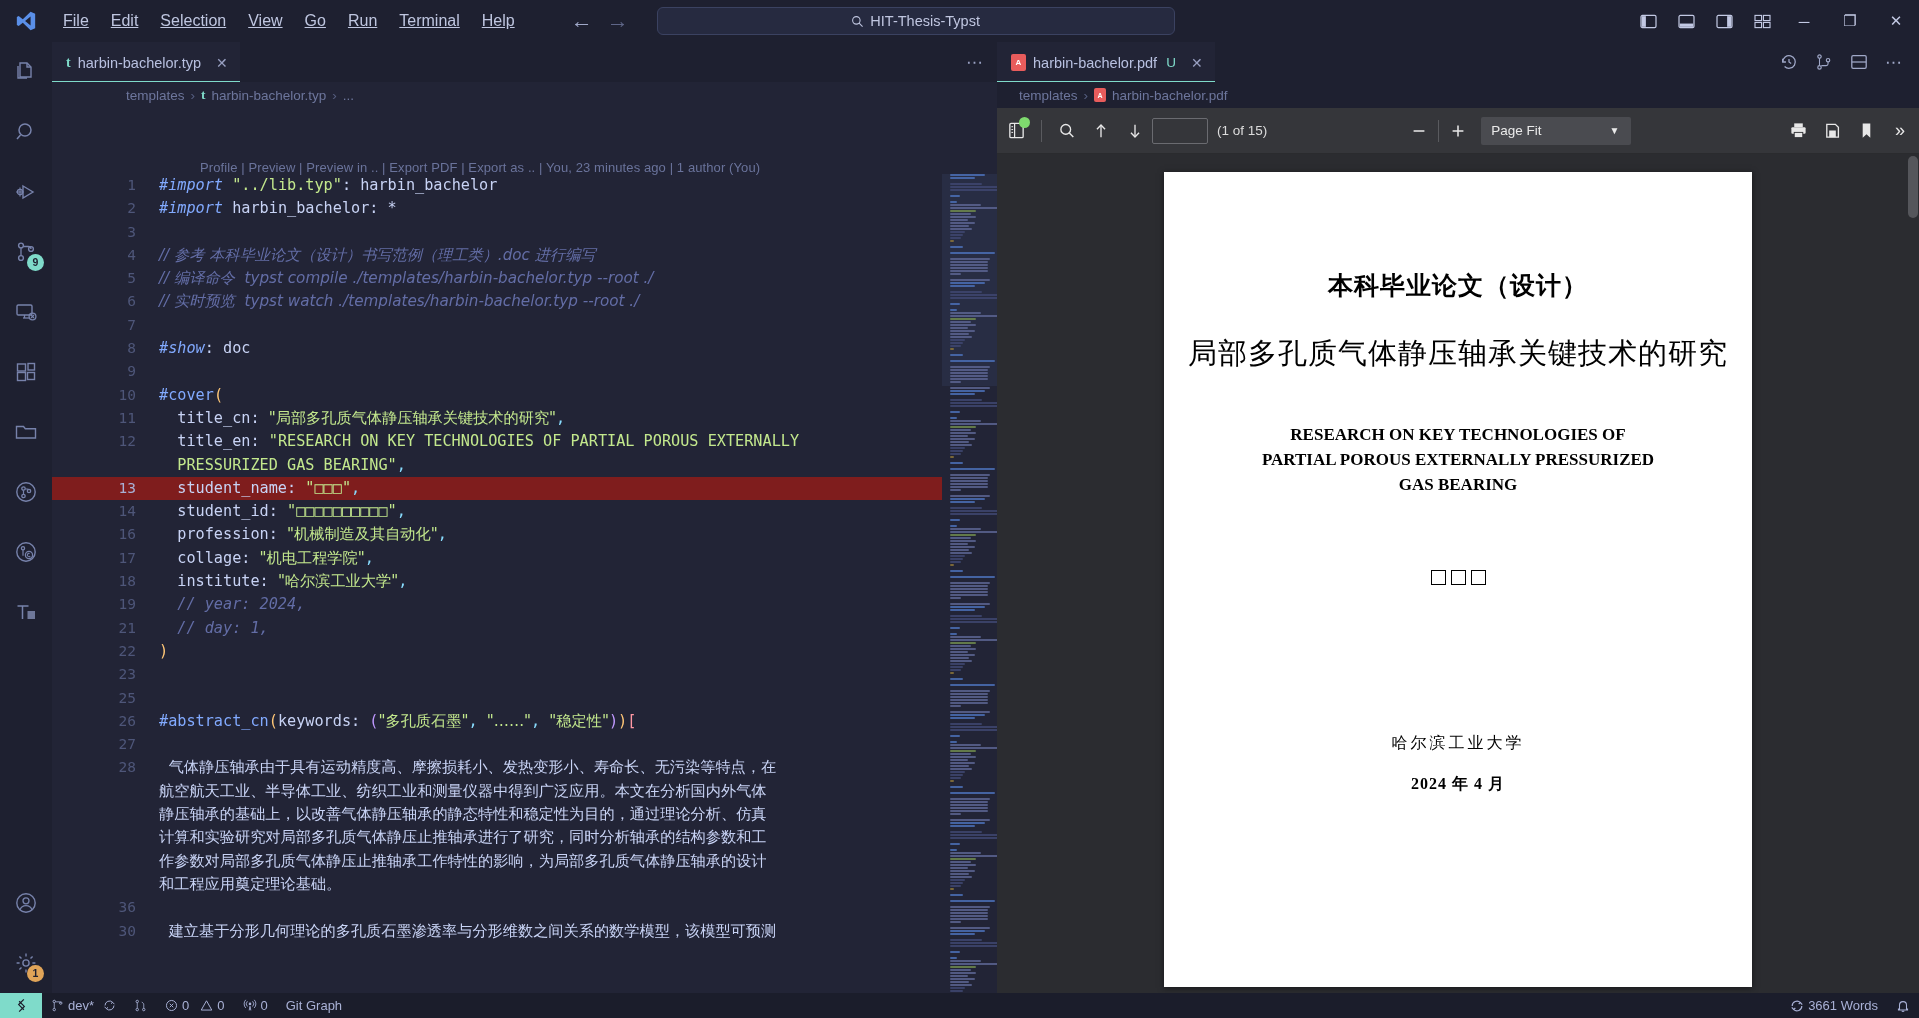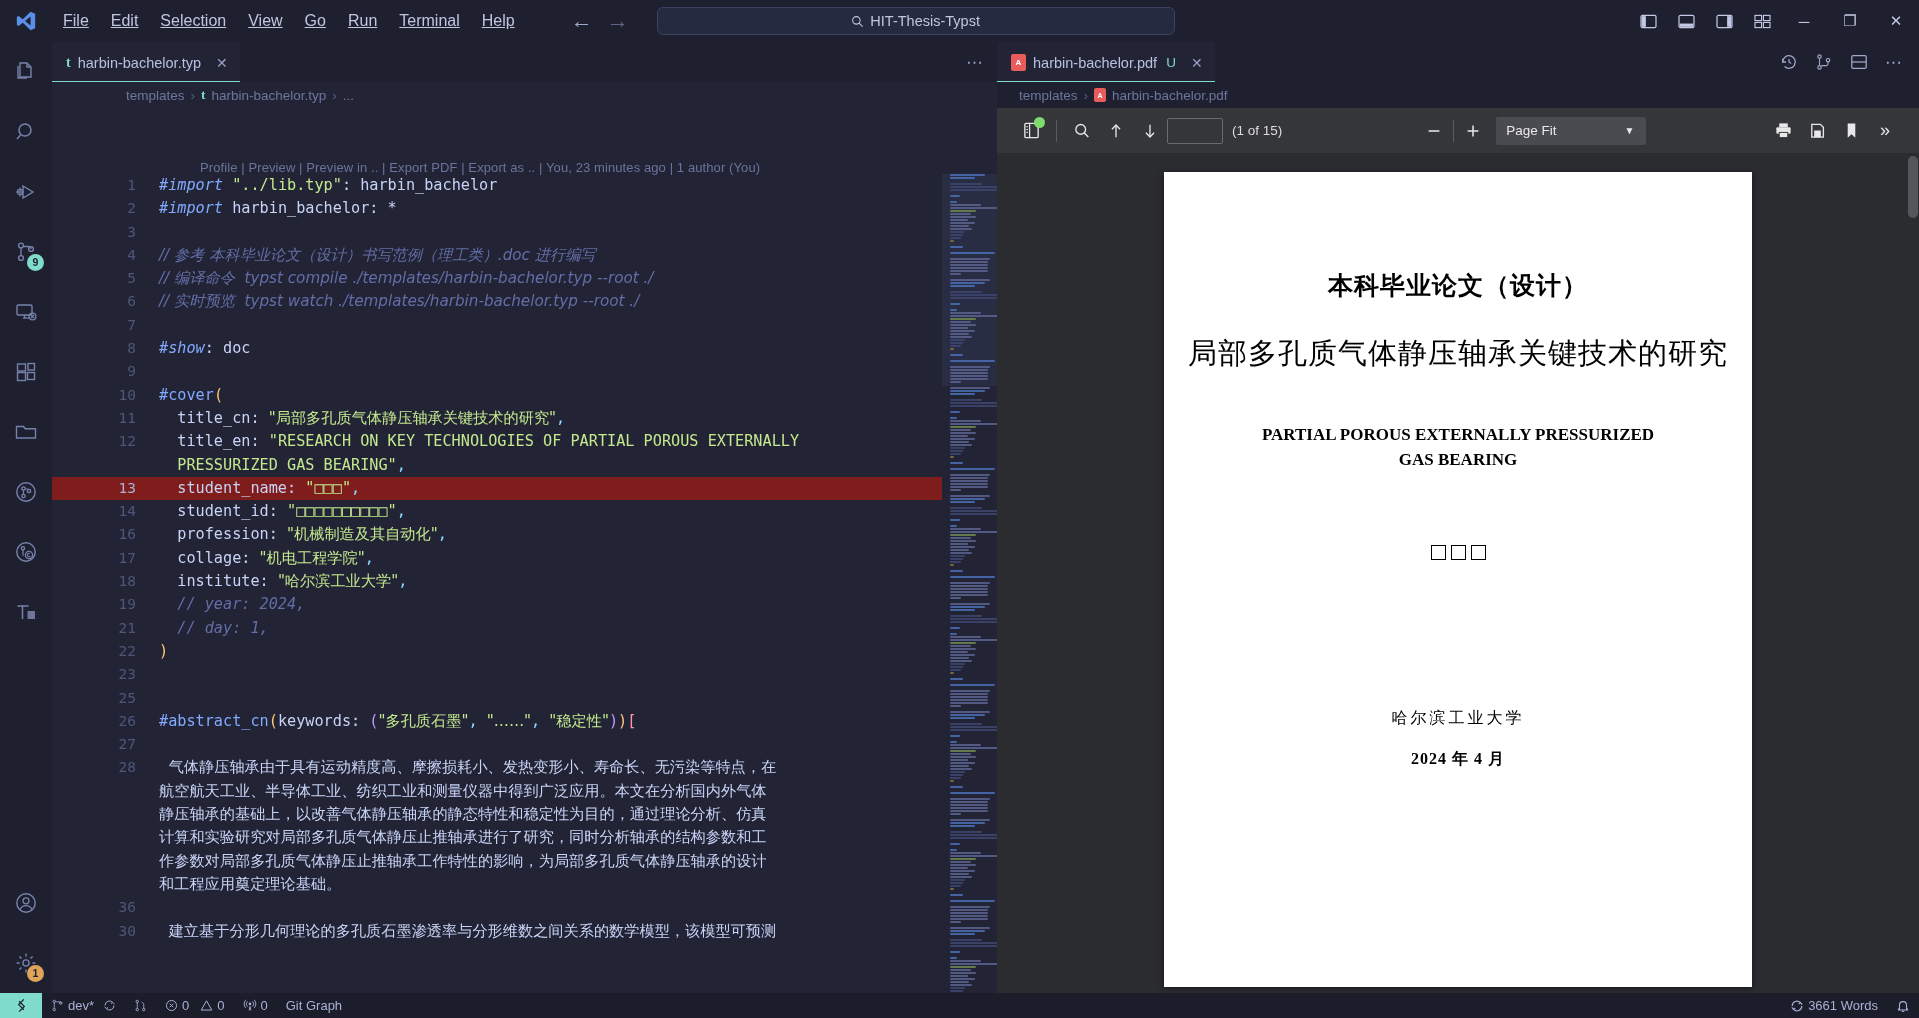--- a/index.html
+++ b/index.html
@@ -122,21 +122,21 @@
   }
   .tab-badge-u { color: #7fdbca; font-size: 13.5px; margin-left: 2px; }
   #right-tab-actions { margin-left: auto; display: flex; align-items: center; gap: 17px; padding-right: 17px; color: #a0a8c8; }
   #right-breadcrumb {
     height: 26px; display: flex; align-items: center; gap: 6px;
     padding-left: 22px; font-size: 13.5px; color: #6d769c;
   }
 
   #pdf-toolbar {
     position: absolute; left: 0; top: 66px; width: 922px; height: 46px;
-    background: #35363a; display: flex; align-items: center; padding: 0 17px;
+    background: #35363a; display: flex; align-items: center; padding: 0 2px;
     border-bottom: 1px solid #2a2b2e;
   }
   .pt-btn { width: 34px; height: 30px; display:flex; align-items:center; justify-content:center;
             color: #e8e8e8; font-size: 16px; position: relative; }
   .pt-sep { width: 1px; height: 22px; background: #5a5b5f; margin: 0 8px; }
   #page-input {
     width: 56px; height: 26px; background: #35363a; border: 1px solid #6a6b70;
     border-radius: 2px; color: #e8e8e8; font-size: 13px; padding: 0 5px;
     font-family: "Liberation Sans", sans-serif;
   }
@@ -921,20 +921,21 @@
       </div>
       <div class="pt-btn" style="font-size:18px;">»</div>
     </div>
   </div>
 
   <div id="pdf-viewport">
     <div id="pdf-page">
       <div class="pg-t1">本科毕业论文（设计）</div>
       <div class="pg-t2">局部多孔质气体静压轴承关键技术的研究</div>
       <div class="pg-t3">
+        <div>RESEARCH ON KEY TECHNOLOGIES OF</div>
         <div>PARTIAL POROUS EXTERNALLY PRESSURIZED</div>
         <div>GAS BEARING</div>
       </div>
       <div class="pg-boxes">
         <span class="tofu"></span>
         <span class="tofu"></span>
         <span class="tofu"></span>
       </div>
       <div class="pg-uni">哈尔滨工业大学</div>
       <div class="pg-date">2024 年 4 月</div>

